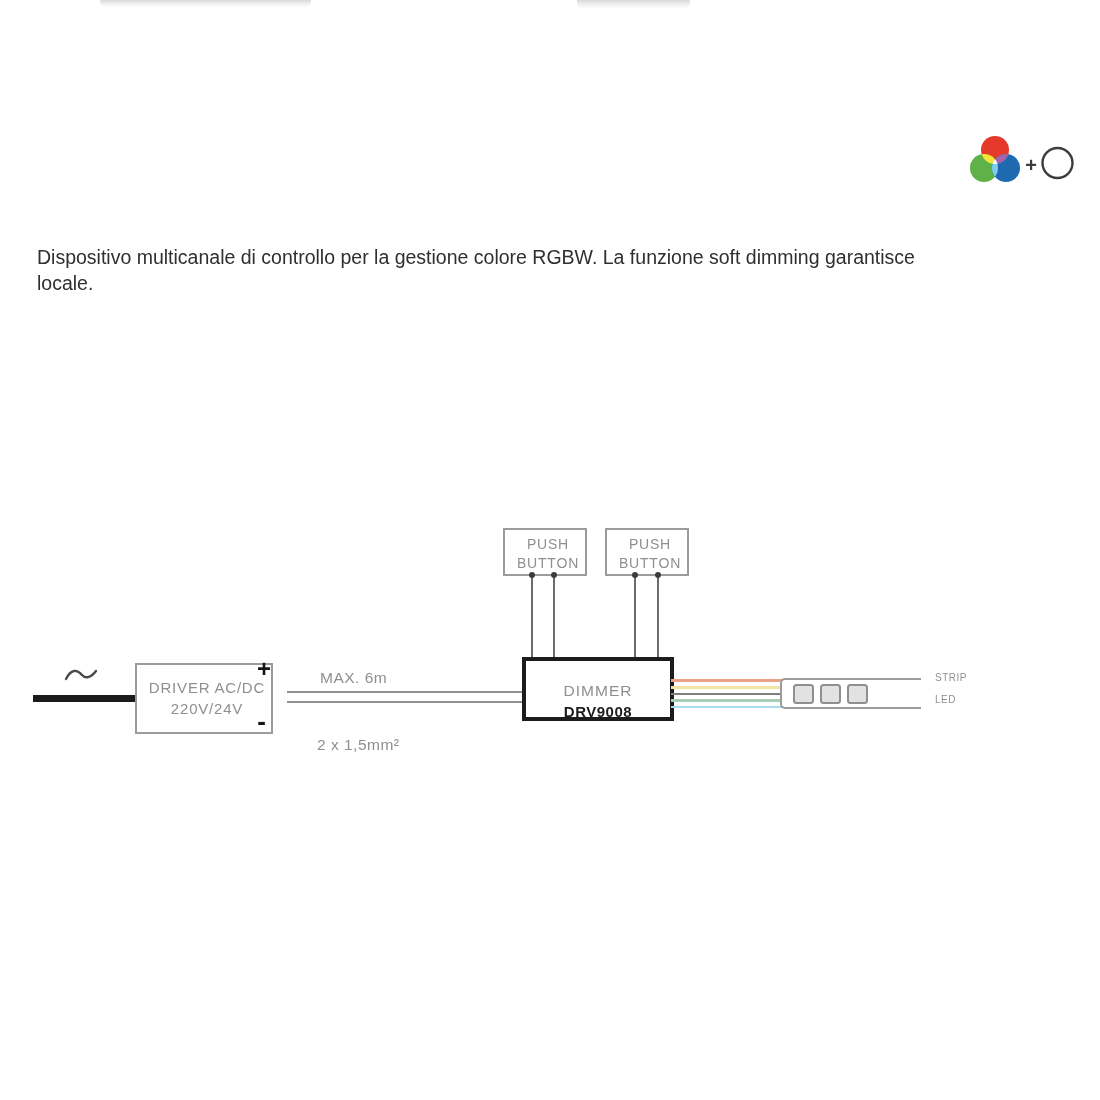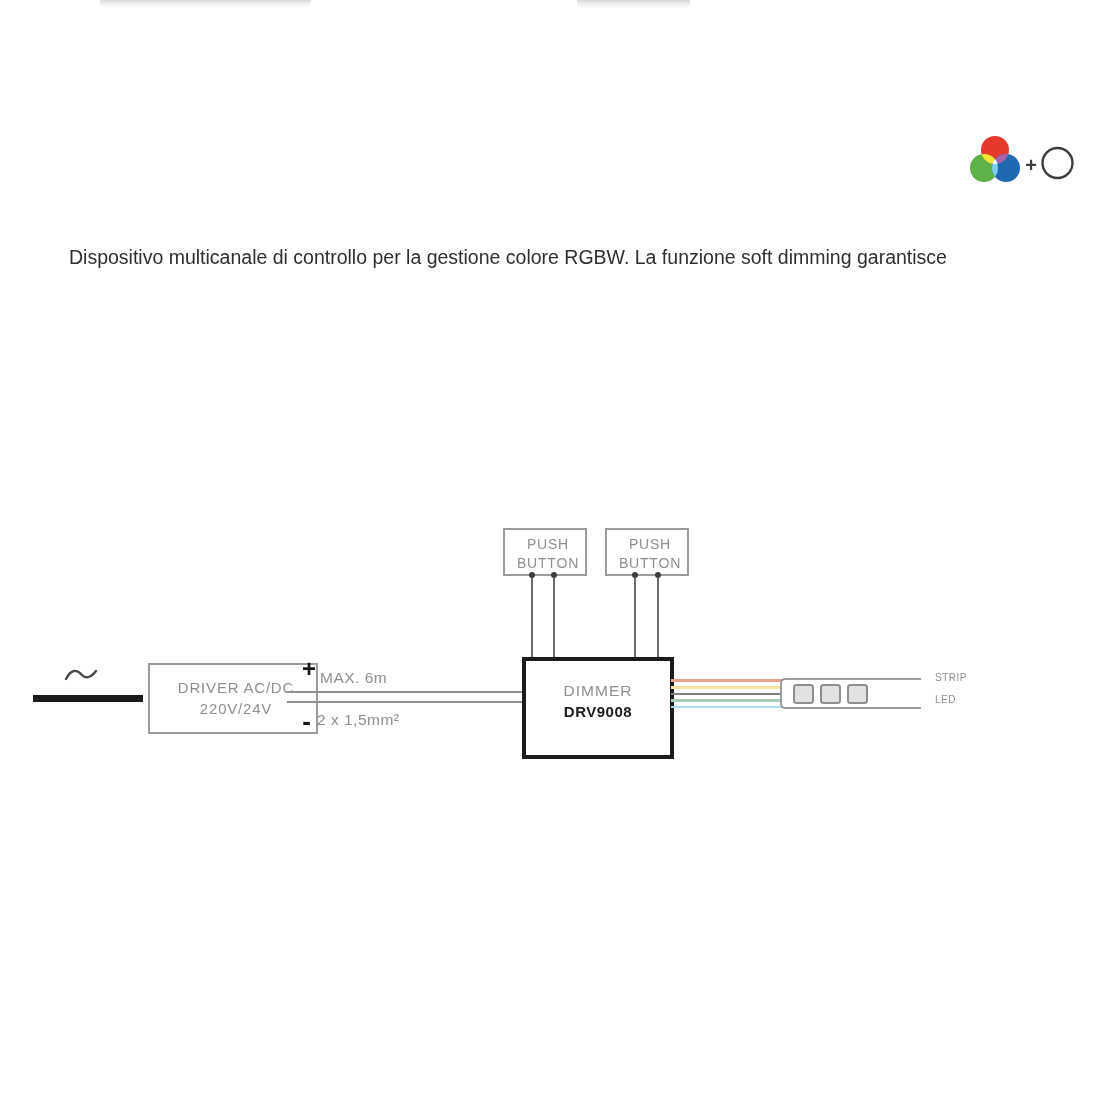--- a/index.html
+++ b/index.html
@@ -12,44 +12,44 @@
   .abs { position: absolute; }
 
   
   .top-bar {
     position: absolute; top: 0; height: 8px;
     background: linear-gradient(180deg, #d9d9d9 0%, #ededed 45%, #fcfcfc 100%);
     border-radius: 0 0 5px 5px;
   }
 
   
-  .para { position: absolute; left: 37px; margin-left: 32px; }
+  .para { position: absolute; left: 37px; }
   .para .line { white-space: nowrap; }
   .para-it { top: 244px; font-size: 19.5px; line-height: 26px; color: #2f2f2f; }
   .para-en { top: 343px; font-size: 19.5px; line-height: 26px; color: #9c9c9c; font-style: italic; }
 
   
   .gray-box {
     position: absolute; background: #ffffff;
     border: 2px solid #9b9b9b; color: #8f8f8f;
     text-align: center; letter-spacing: 0.8px; padding-left: 6px;
   }
   .hwire { position: absolute; height: 2px; background: #909090; }
   .vwire { position: absolute; width: 2px; background: #6b6b6b; }
   .dot { position: absolute; width: 6px; height: 6px; border-radius: 50%; background: #3d3d3d; }
   .diagram-label { position: absolute; color: #8f8f8f; font-size: 15.5px; letter-spacing: 0.5px; white-space: nowrap; }
 
   .pb-box { width: 84px; height: 48px; padding-top: 5px; font-size: 14px; line-height: 19px; }
 
-  .driver-box { left: 148px; top: 663px; width: 170px; height: 71px; padding-top: 12px; font-size: 15px; line-height: 21px; }
+  .driver-box { left: 135px; top: 663px; width: 138px; height: 71px; padding-top: 12px; font-size: 15px; line-height: 21px; }
   .driver-box .plus  { position: absolute; right: 0px;  top: -7px;   font-size: 24px; font-weight: 700; color: #151515; letter-spacing: 0; }
   .driver-box .minus { position: absolute; right: 5px; bottom: -2px; font-size: 26px; font-weight: 700; color: #151515; line-height: 1; letter-spacing: 0; }
 
   .dimmer-box {
-    position: absolute; left: 522px; top: 657px; width: 152px; height: 102px;
+    position: absolute; left: 522px; top: 657px; width: 152px; height: 64px;
     background: #fff; border: 4px solid #1c1c1c; text-align: center; padding-top: 20px;
   }
   .dimmer-box .l1 { color: #8f8f8f; font-size: 15.5px; letter-spacing: 1px; line-height: 20px; }
   .dimmer-box .l2 { color: #1c1c1c; font-size: 15px; font-weight: 700; letter-spacing: 0.5px; line-height: 21px; }
 
   .mains-wire { position: absolute; left: 33px; top: 695px; width: 110px; height: 7px; background: #1b1b1b; }
 
   .out-wire { position: absolute; left: 671px; width: 112px; height: 2.5px; }
 
   .strip {
@@ -86,20 +86,21 @@
   <circle cx="41" cy="34" r="14" clip-path="url(#clipG)" fill="#7FCEEA"></circle>
   <g clip-path="url(#clipR)">
     <circle cx="41" cy="34" r="14" clip-path="url(#clipG)" fill="#FFFFFF"></circle>
   </g>
   <text x="66" y="38" text-anchor="middle" font-size="20" font-weight="bold" fill="#3d3d3d">+</text>
   <circle cx="92.5" cy="29" r="15" fill="#ffffff" stroke-width="2.4" stroke="#3D3D3D"></circle>
 </svg>
 
 <div class="para para-it">
   <div class="line">Dispositivo multicanale di controllo per la gestione colore RGBW. La funzione soft dimming garantisce</div>
+  <div class="line">locale.</div>
 </div>
 
 <div class="para para-en">
 </div>
 
 <svg class="abs" style="left:64px; top:666px;" width="34" height="18" viewBox="0 0 34 18">
   <path d="M2 13 C 7 3, 13 3, 18 9 C 21 12.5, 26.5 12.5, 32 5" fill="none" stroke="#4a4a4a" stroke-width="2.4" stroke-linecap="round"></path>
 </svg>
 
 <div class="mains-wire"></div>
@@ -107,21 +108,21 @@
 <div class="gray-box driver-box">
   <div>DRIVER AC/DC</div>
   <div>220V/24V</div>
   <span class="plus">+</span>
   <span class="minus">-</span>
 </div>
 
 <div class="hwire" style="left:287px; top:691px; width:235px;"></div>
 <div class="hwire" style="left:287px; top:701px; width:235px;"></div>
 <div class="diagram-label" style="left:320px; top:669px;">MAX. 6m</div>
-<div class="diagram-label" style="left:317px; top:711px;">2 x 1,5mm²</div>
+<div class="diagram-label" style="left:317px; top:736px;">2 x 1,5mm²</div>
 
 <div class="gray-box pb-box" style="left:503px; top:528px;">
   <div>PUSH</div>
   <div>BUTTON</div>
 </div>
 <div class="gray-box pb-box" style="left:605px; top:528px;">
   <div>PUSH</div>
   <div>BUTTON</div>
 </div>
 

